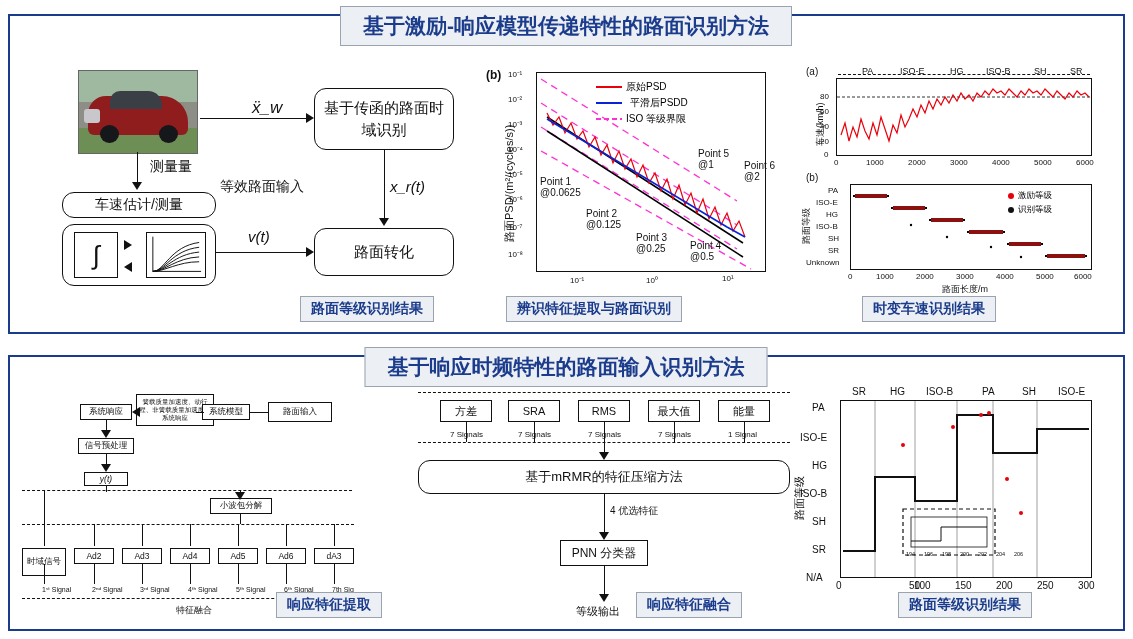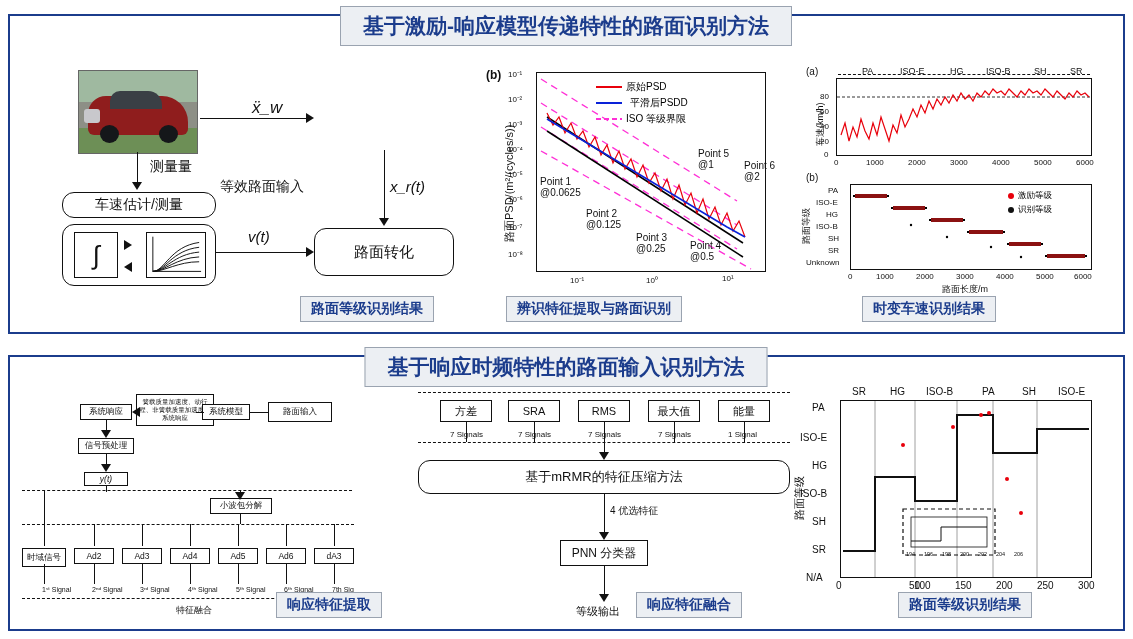--- a/index.html
+++ b/index.html
@@ -72,20 +72,23 @@
       <div class="w2"></div>
   </div>
 
   <div class="lbl lbl-i" style="left:252px;top:98px;font-size:17px;">
     <span>ẍ_w</span>
   </div>
 
   <div class="ln ln-h" style="left:200px;top:118px;width:108px;"></div>
   <div class="arrow ar-r" style="left:306px;top:113px;"></div>
 
+  <div class="box rbox" style="left:314px;top:88px;width:140px;height:62px;line-height:1.5;">
+    <span style="padding:0 6px;">基于传函的路面时域识别</span>
+  </div>
 
   <div class="lbl" style="left:150px;top:158px;">
     <span>测量量</span>
   </div>
 
   <div class="ln ln-v" style="left:137px;top:152px;height:32px;"></div>
   <div class="arrow ar-d" style="left:132px;top:182px;"></div>
 
   <div class="box rbox" style="left:62px;top:192px;width:154px;height:26px;font-size:14px;">
     <span>车速估计/测量</span>
@@ -335,21 +338,21 @@
 
   <div class="box tiny" style="left:210px;top:498px;width:62px;height:16px;">
     <span>小波包分解</span>
   </div>
 
   <div class="dash-h" style="left:22px;top:490px;width:330px;"></div>
   <div class="ln ln-v" style="left:106px;top:486px;height:6px;"></div>
   <div class="ln ln-v" style="left:240px;top:490px;height:8px;"></div>
   <div class="arrow ar-d" style="left:235px;top:492px;"></div>
 
-  <div class="box tiny" style="left:22px;top:548px;width:44px;height:19px;">
+  <div class="box tiny" style="left:22px;top:548px;width:44px;height:28px;">
       <span>时域信号</span>
     </div>
   <div class="box tiny" style="left:74px;top:548px;width:40px;height:16px;">
       <span>Ad2</span>
     </div>
   <div class="box tiny" style="left:122px;top:548px;width:40px;height:16px;">
       <span>Ad3</span>
     </div>
   <div class="box tiny" style="left:170px;top:548px;width:40px;height:16px;">
       <span>Ad4</span>

